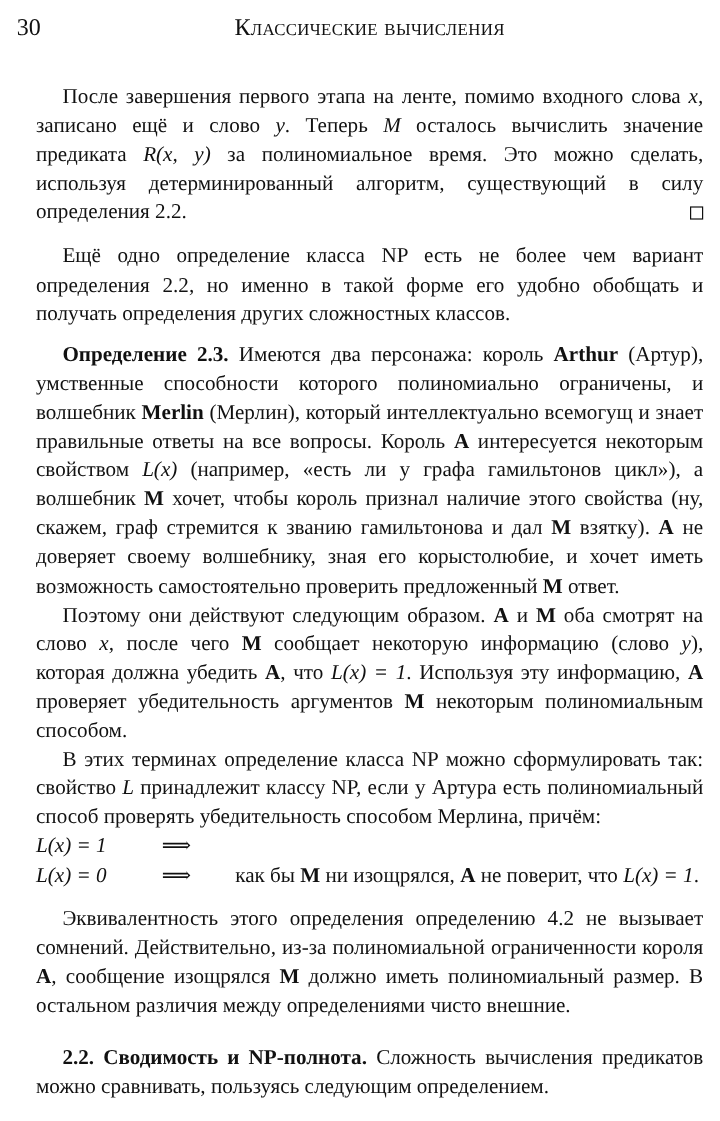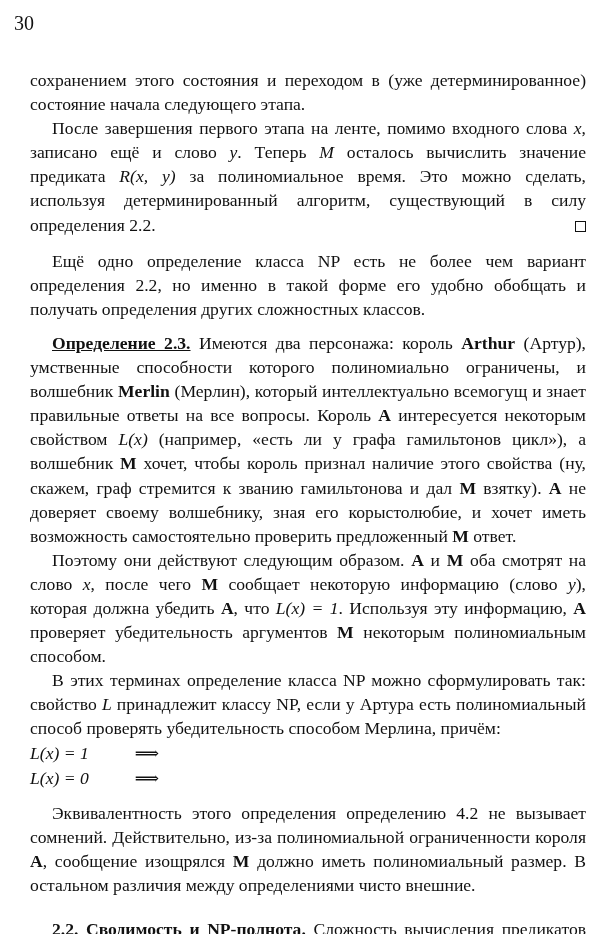--- a/index.html
+++ b/index.html
@@ -84,52 +84,53 @@
       width: 66px;
       flex: none;
       text-align: center;
       font-size: 17px;
     }
     .display-rhs {
       flex: none;
     }
     .row1 .display-rhs { padding-left: 4px; }
     .row2 .display-rhs { padding-left: 16px; }
-    .defn-head { font-weight: bold; text-decoration: underline; }
+    .defn-head { font-weight: bold; }
   </style>
 </head>
 <body>
 
 <div class="page">
 
   <div class="running-head">
     <span class="page-number">30</span>
+    <span class="running-title">Классические вычисления</span>
   </div>
 
   <div class="body-text">
 
-    <p>сохранением этого состояния и переходом в (уже детерминированное) состояние начала следующего этапа.</p>
 
     <p class="indent qed-line"><span>После завершения первого этапа на ленте, помимо входного слова </span><span class="math">x</span><span>, записано ещё и слово </span><span class="math">y</span><span>. Теперь </span><span class="math">M</span><span> осталось вычислить значение предиката </span><span class="math">R(x, y)</span><span> за полиномиальное время. Это можно сделать, используя детерминированный алгоритм, существующий в силу определения 2.2.</span><span class="qed-box"></span></p>
 
     <p class="indent gap-med">Ещё одно определение класса NP есть не более чем вариант определения 2.2, но именно в такой форме его удобно обобщать и получать определения других сложностных классов.</p>
 
     <p class="indent gap-small"><span class="defn-head">Определение 2.3.</span><span> Имеются два персонажа: король </span><span class="bold">Arthur</span><span> (Артур), умственные способности которого полиномиально ограничены, и волшебник </span><span class="bold">Merlin</span><span> (Мерлин), который интеллектуально всемогущ и знает правильные ответы на все вопросы. Король </span><span class="bold">A</span><span> интересуется некоторым свойством </span><span class="math">L(x)</span><span> (например, «есть ли у графа гамильтонов цикл»), а волшебник </span><span class="bold">M</span><span> хочет, чтобы король признал наличие этого свойства (ну, скажем, граф стремится к званию гамильтонова и дал </span><span class="bold">M</span><span> взятку). </span><span class="bold">A</span><span> не доверяет своему волшебнику, зная его корыстолюбие, и хочет иметь возможность самостоятельно проверить предложенный </span><span class="bold">M</span><span> ответ.</span></p>
 
     <p class="indent"><span>Поэтому они действуют следующим образом. </span><span class="bold">A</span><span> и </span><span class="bold">M</span><span> оба смотрят на слово </span><span class="math">x</span><span>, после чего </span><span class="bold">M</span><span> сообщает некоторую информацию (слово </span><span class="math">y</span><span>), которая должна убедить </span><span class="bold">A</span><span>, что </span><span class="math">L(x) = 1</span><span>. Используя эту информацию, </span><span class="bold">A</span><span> проверяет убедительность аргументов </span><span class="bold">M</span><span> некоторым полиномиальным способом.</span></p>
 
     <p class="indent"><span>В этих терминах определение класса NP можно сформулировать так: свойство </span><span class="math">L</span><span> принадлежит классу NP, если у Артура есть полиномиальный способ проверять убедительность способом Мерлина, причём:</span></p>
 
     <div class="display-row row1">
       <span class="display-lhs math">L(x) = 1</span>
       <span class="display-arrow">⟹</span>
     </div>
     <div class="display-row row2">
       <span class="display-lhs math">L(x) = 0</span>
       <span class="display-arrow">⟹</span>
+      <span class="display-rhs"><span>как бы </span><span class="bold">M</span><span> ни изощрялся, </span><span class="bold">A</span><span> не поверит, что </span><span class="math">L(x) = 1</span><span>.</span></span>
     </div>
 
     <p class="indent gap-small"><span>Эквивалентность этого определения определению 4.2 не вызывает сомнений. Действительно, из-за полиномиальной ограниченности короля </span><span class="bold">A</span><span>, сообщение изощрялся </span><span class="bold">M</span><span> должно иметь полиномиальный размер. В остальном различия между определениями чисто внешние.</span></p>
 
     <p class="indent gap-large"><span class="defn-head">2.2. Сводимость и NP-полнота.</span><span> Сложность вычисления предикатов можно сравнивать, пользуясь следующим определением.</span></p>
 
   </div>
 </div>
 
 </body></html>

